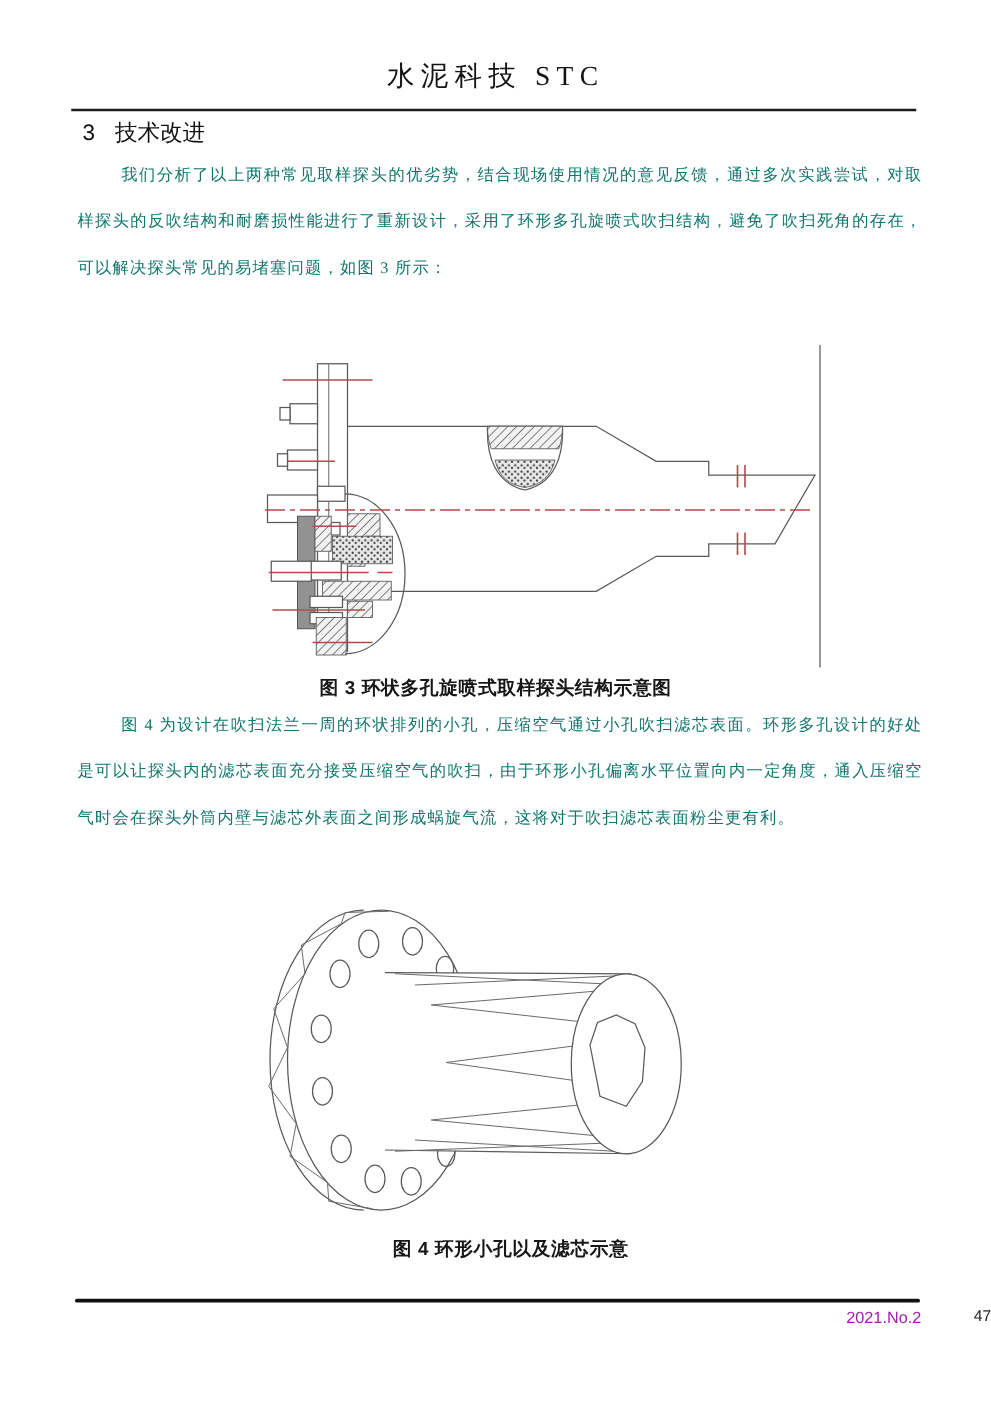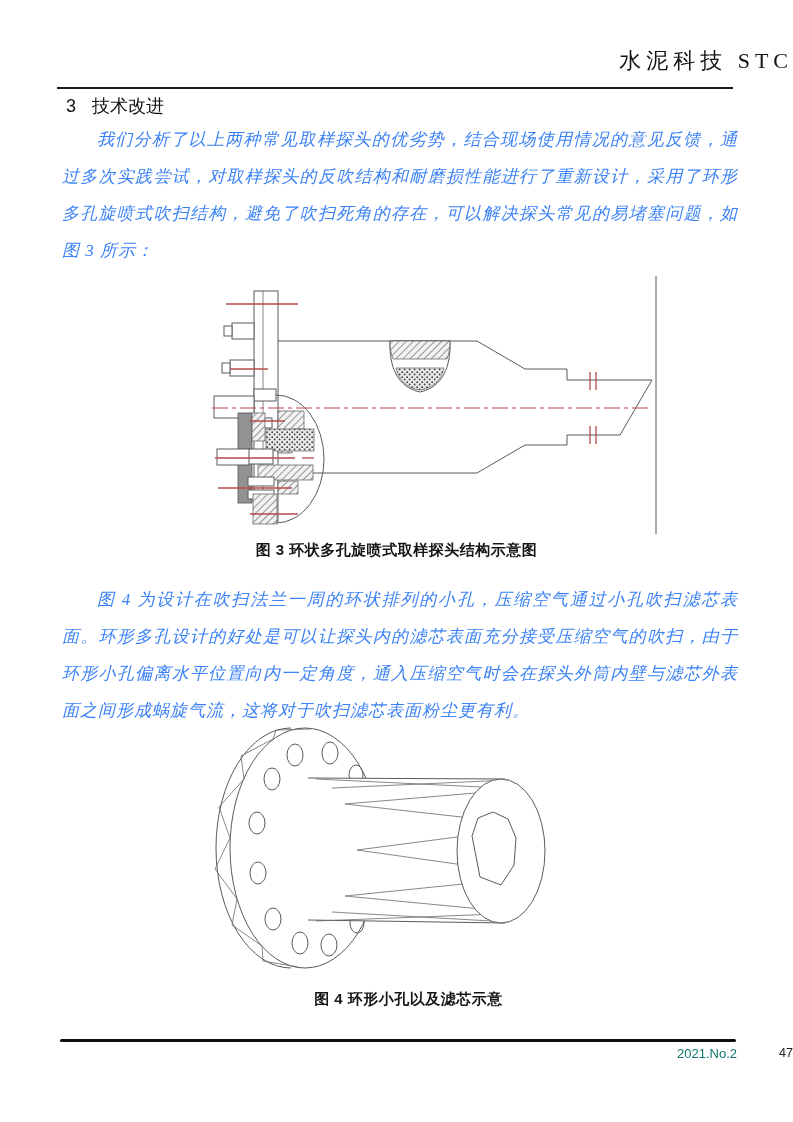--- a/index.html
+++ b/index.html
@@ -3,60 +3,59 @@
 <meta charset="utf-8">
 <style>
   html,body{margin:0;padding:0;}
   body{
     width:793px;height:1122px;background:#ffffff;position:relative;
     font-family:"Liberation Serif", serif;color:#1a1a1a;overflow:hidden;
   }
   .abs{position:absolute;}
   
   .journal-title{
-    top:46px;left:0;width:100%;text-align:right;
+    top:46px;left:0;width:100%;text-align:center;
     font-size:22px;letter-spacing:5px;font-family:"Liberation Serif",serif;
     font-weight:500;color:#141414;
   }
   .header-rule{top:87px;left:57px;width:676px;height:2px;background:#1c1c1c;}
   
   .section-heading{
     top:94px;left:66px;font-family:"Liberation Sans",sans-serif;
     font-weight:normal;font-size:18px;color:#111;
   }
   .section-heading .num{margin-right:16px;}
   
   .para{
-    left:62px;width:676px;font-size:17px;line-height:37px;
+    left:62px;width:676px;font-size:13px;line-height:37px;
     letter-spacing:1px;text-align:justify;word-break:break-all;
-    color:#3b82f6;
-    font-style:italic;
+    color:#0f766e;
   }
   .para.indent{text-indent:35px;}
   #para1{top:121px;}
-  #para2{top:561px;margin-top:20px;}
+  #para2{top:561px;}
   
   #fig3{top:271px;left:186px;width:480px;height:268px;}
   #fig4{top:712px;left:205px;width:380px;height:272px;}
   .fig-caption{
     left:0;width:100%;text-align:center;
     font-family:"Liberation Sans",sans-serif;font-weight:bold;
     font-size:15px;color:#161616;letter-spacing:0.5px;
   }
   #cap3{top:541px;}
   #cap4{top:990px;margin-left:12px;}
   
   .footer-rule{top:1039px;left:60px;width:676px;height:3px;background:#101010;border-radius:2px;}
   .footer-pageno{
     top:1046px;left:0;width:100%;box-sizing:border-box;padding-left:96px;
     text-align:right;font-family:"Liberation Sans",sans-serif;font-size:12.5px;color:#222;
   }
   .footer-issue{
     top:1046px;right:56px;font-family:"Liberation Sans",sans-serif;
-    font-size:13px;color:#0f766e;
+    font-size:13px;color:#a21caf;
   }
   
   svg .ln{stroke:#5a5a5a;stroke-width:1;fill:none;}
   svg .lnt{stroke:#6a6a6a;stroke-width:0.8;fill:none;}
   svg .wh{fill:#ffffff;stroke:#5a5a5a;stroke-width:1;}
   svg .red{stroke:#b34a4a;stroke-width:1.3;fill:none;}
   svg .redc{stroke:#b34a4a;stroke-width:1.2;fill:none;stroke-dasharray:16 4 4 4;}
   svg .hat{fill:url(#hatchP);stroke:#5a5a5a;stroke-width:0.7;}
   svg .sti{fill:url(#stipP);stroke:#5a5a5a;stroke-width:0.7;}
 </style>

